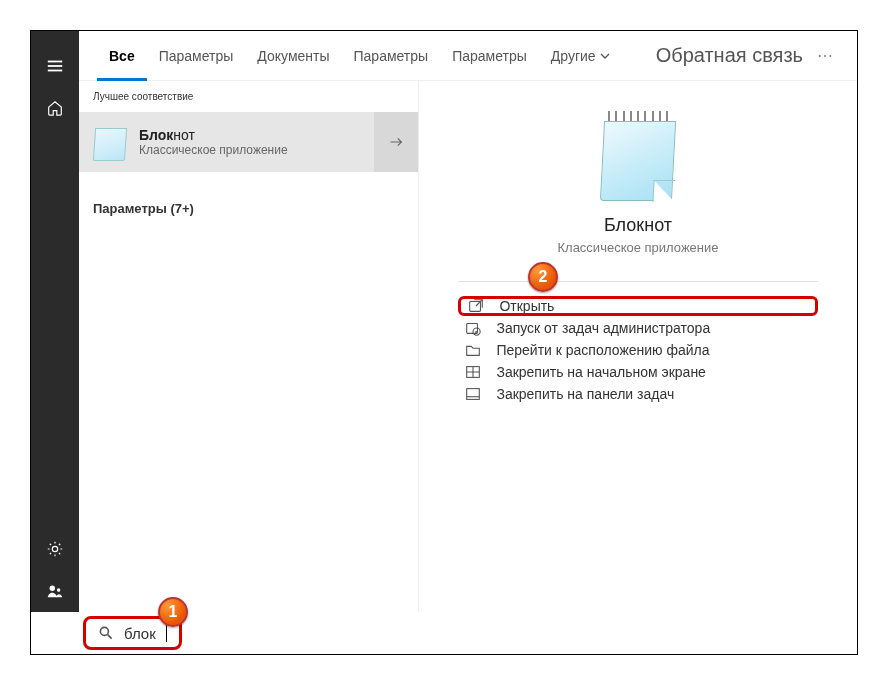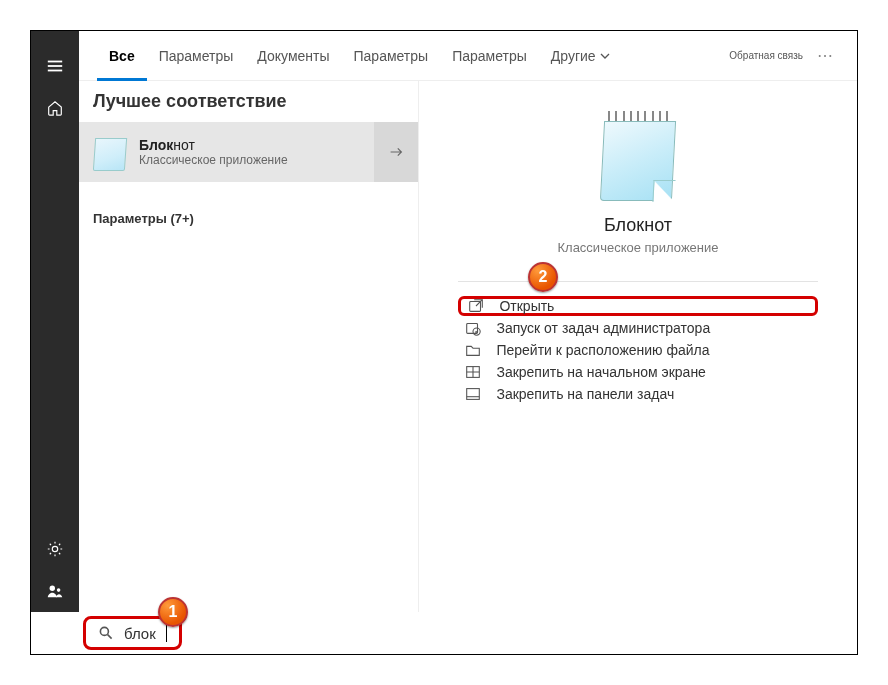--- a/index.html
+++ b/index.html
@@ -15,27 +15,27 @@
 .sidebar-btn svg { width: 18px; height: 18px; fill: none; stroke: #fff; stroke-width: 1.3; }
 .hamburger svg line { stroke: #fff; stroke-width: 2; }
 
 .main { flex: 1; display: flex; flex-direction: column; background: #fff; }
 
 .tabs { height: 50px; display: flex; align-items: center; padding: 0 18px; border-bottom: 1px solid #eee; font-size: 14px; color: #555; gap: 0; }
 .tab { padding: 0 12px; height: 50px; line-height: 50px; cursor: pointer; }
 .tab.active { font-weight: 600; color: #000; border-bottom: 3px solid #0078d4; }
 .tab.more { display: flex; align-items: center; gap: 4px; }
 .tabs .tab-spacer { flex: 1; }
-.feedback { font-size: 10px; color: #555; padding: 0 8px; cursor: pointer; text-align: right; }
+.feedback { font-size: 20px; color: #555; padding: 0 8px; cursor: pointer; text-align: right; }
 .ellipsis { color: #888; padding: 0 6px; cursor: pointer; font-size: 16px; }
 
 .body { flex: 1; display: flex; }
 
 .left-pane { width: 340px; display: flex; flex-direction: column; border-right: 1px solid #eee; }
-.section-header { font-size: 18px; font-weight: 700; color: #333; padding: 10px 14px; }
+.section-header { font-size: 10px; font-weight: 400; color: #333; padding: 10px 14px; }
 
 .result-row { display: flex; align-items: center; height: 60px; background: #e6e6e6; cursor: pointer; }
 .result-inner { flex: 1; display: flex; align-items: center; padding: 0 14px; gap: 12px; }
 .notepad-thumb { width: 34px; height: 38px; position: relative; }
 .notepad-thumb .binding { position: absolute; top: 0; left: 4px; right: 4px; height: 6px; }
 .notepad-thumb .binding span { display:inline-block; width:1px; height:6px; background:#7a7a7a; margin-right:2px;}
 .notepad-thumb .page { position: absolute; top: 5px; left: 1px; right: 1px; bottom: 0; background: linear-gradient(160deg,#e8f6fc 0%,#cfeefa 60%,#b8e5f6 100%); border: 1px solid #9cc; border-radius: 0 0 2px 2px; transform: skewX(-4deg); }
 .result-text { display: flex; flex-direction: column; }
 .result-title { font-size: 14px; color: #222; }
 .result-title b { font-weight: 700; }

